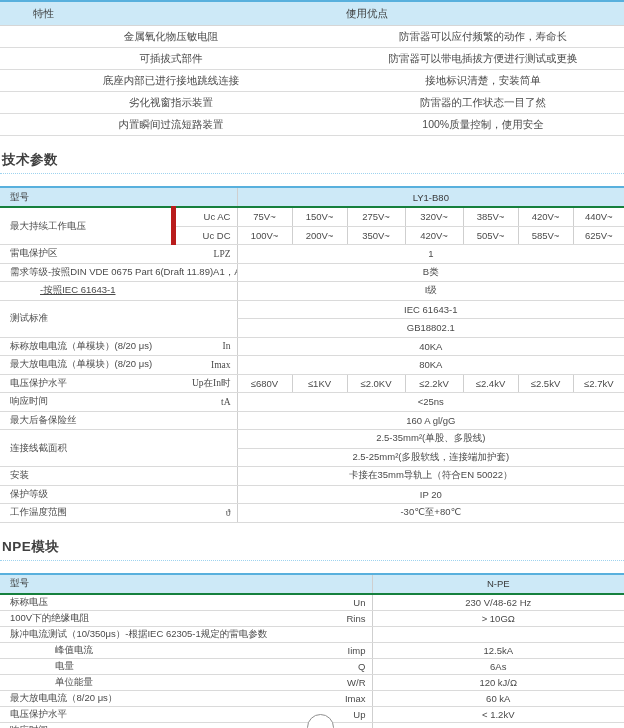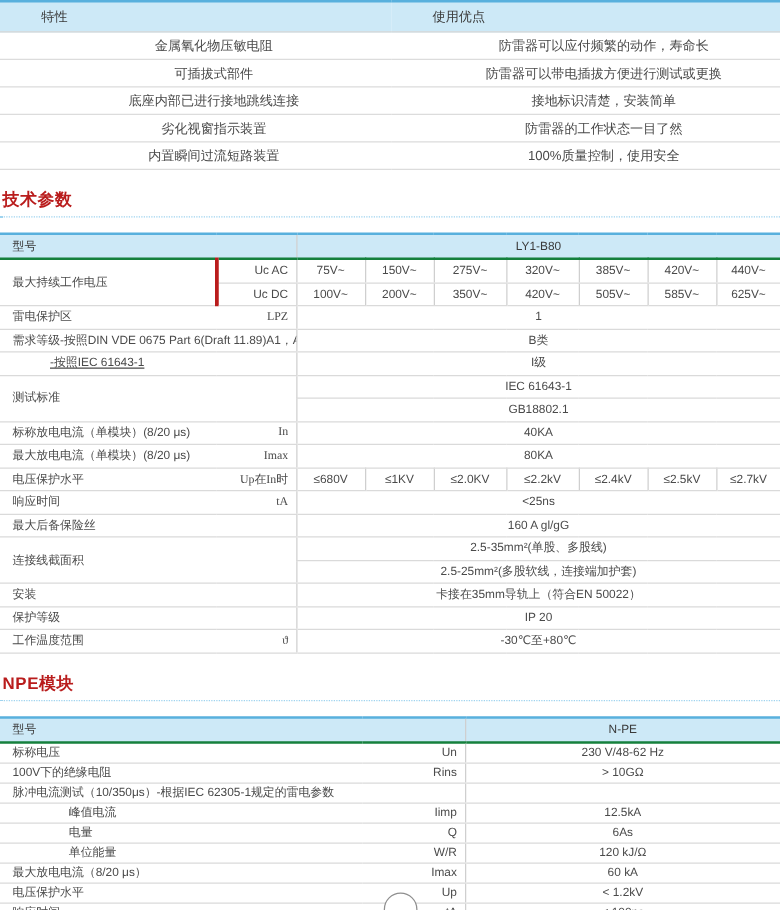--- a/index.html
+++ b/index.html
@@ -14,21 +14,21 @@
     background:#cde9f7; border-top:2px solid #58b0dd; border-bottom:1px solid #d6d6d6;
     height:23px; font-weight:normal; text-align:left; padding:0 4px 0 33px; font-size:10.5px; color:#3a3a3a;
   }
   .t1 td {
     height:21px; border-bottom:1px solid #dcdcdc; text-align:center;
     padding:0 4px 0 33px; font-size:10.5px; color:#4a4a4a;
   }
 
   
   .sec-title {
-    font-size:13.5px; font-weight:bold; color:#b91c1c; letter-spacing:0.5px;
+    font-size:13.5px; font-weight:bold; color:#404040; letter-spacing:0.5px;
     margin:16px 0 0 2px; line-height:15px;
   }
   .dotted { border:0; border-bottom:1.5px dotted #9ed3ef; margin:6px 0 0 0; height:0; }
 
   
   .pt { margin-top:12px; font-size:9.5px; }
   .pt th {
     background:#cde9f7; border-top:2px solid #58b0dd; border-bottom:2px solid #15803d;
     font-weight:normal; height:16px; padding:1px 2px; color:#3a3a3a;
   }
@@ -36,21 +36,21 @@
     border-bottom:1px solid #dadada; padding:1px 2px; color:#4a4a4a;
     overflow:hidden; white-space:nowrap;
   }
   .t2 td { height:15.5px; }
   .t3 td { height:13px; }
   .th-left  { text-align:left; padding-left:10px !important; }
   .th-center{ text-align:center; }
   .lblcell  { text-align:left; padding-left:10px !important; }
   .valcell  { text-align:center; }
   .vl { border-left:1px solid #cfcfcf; }
-  .vr { border-right:3px solid #b91c1c;margin-left:18px; }
+  .vr { border-right:5px solid #b91c1c;margin-left:18px; }
   .subcell { text-align:right; padding-right:6px !important; }
   .lblflex { display:flex; justify-content:space-between; align-items:center; }
   .lblflex .sub { padding-right:4px;font-family:Liberation Serif, serif; }
   .indent1 { padding-left:40px !important;text-decoration:underline; }
   .indent3 { padding-left:55px !important; }
 
   
   .stamp-circle {
     position:absolute; left:307px; top:714px; width:25px; height:25px;
     border:1px solid #8f8f8f; border-radius:50%; background:#ffffff;

